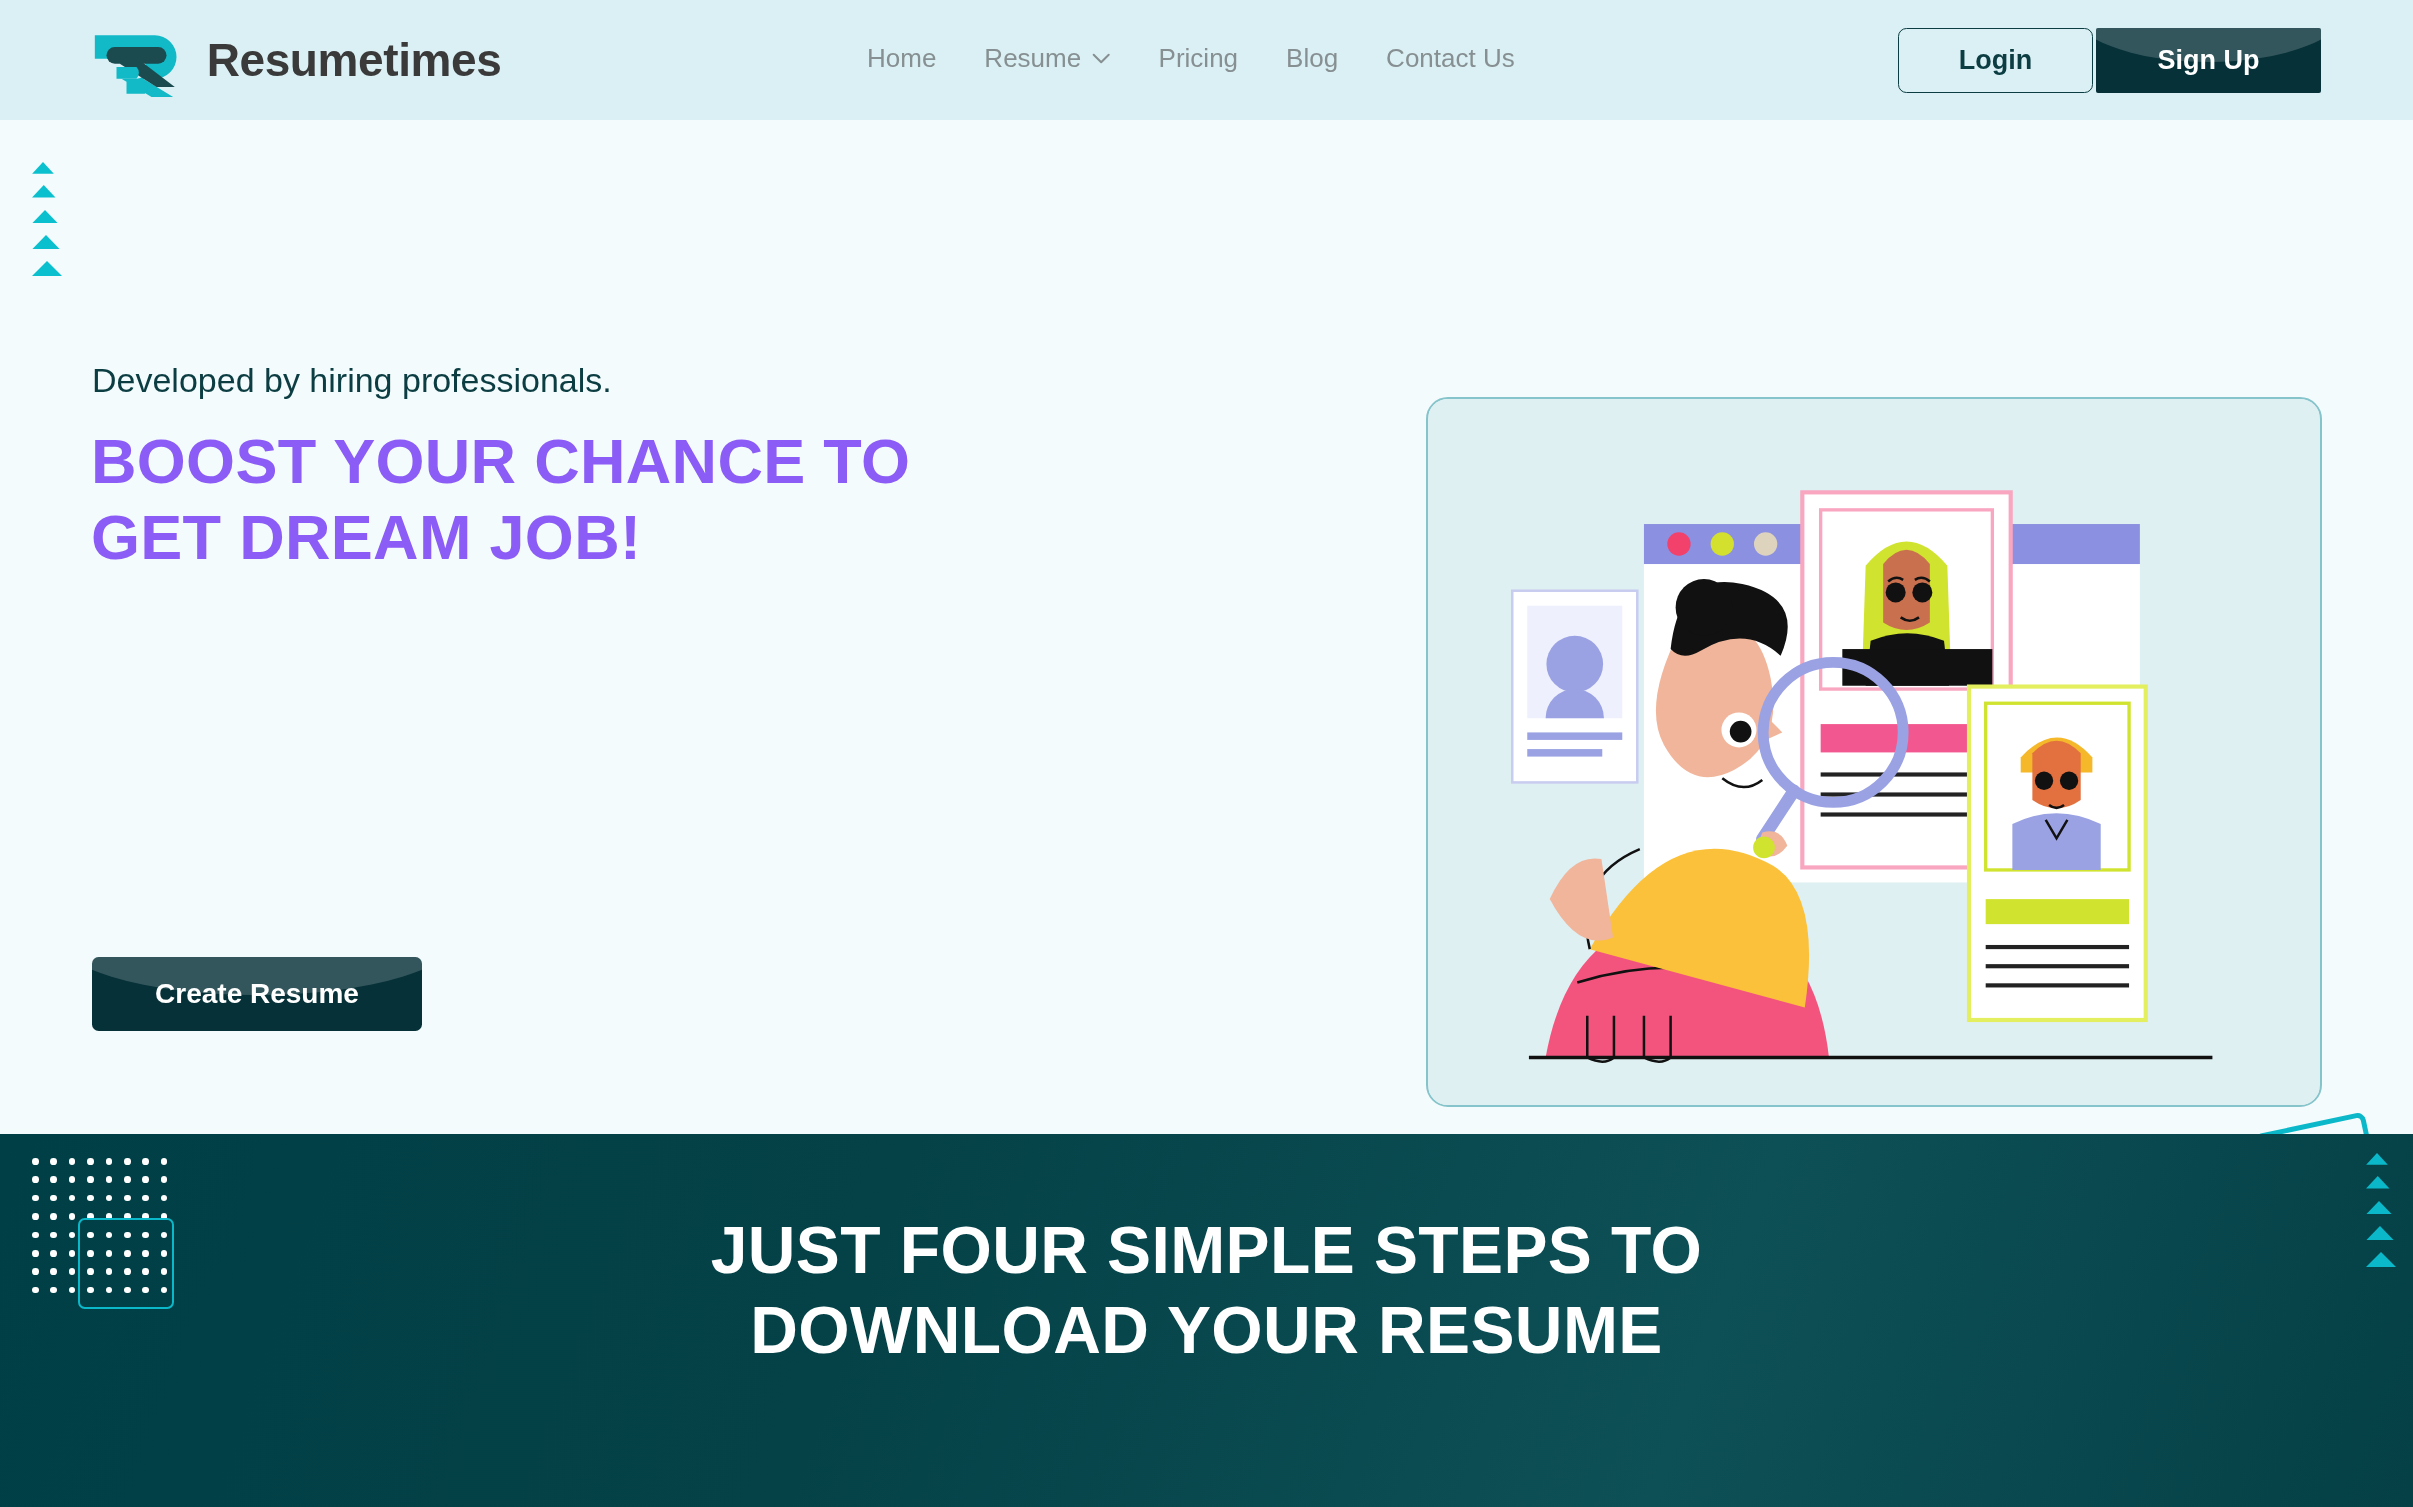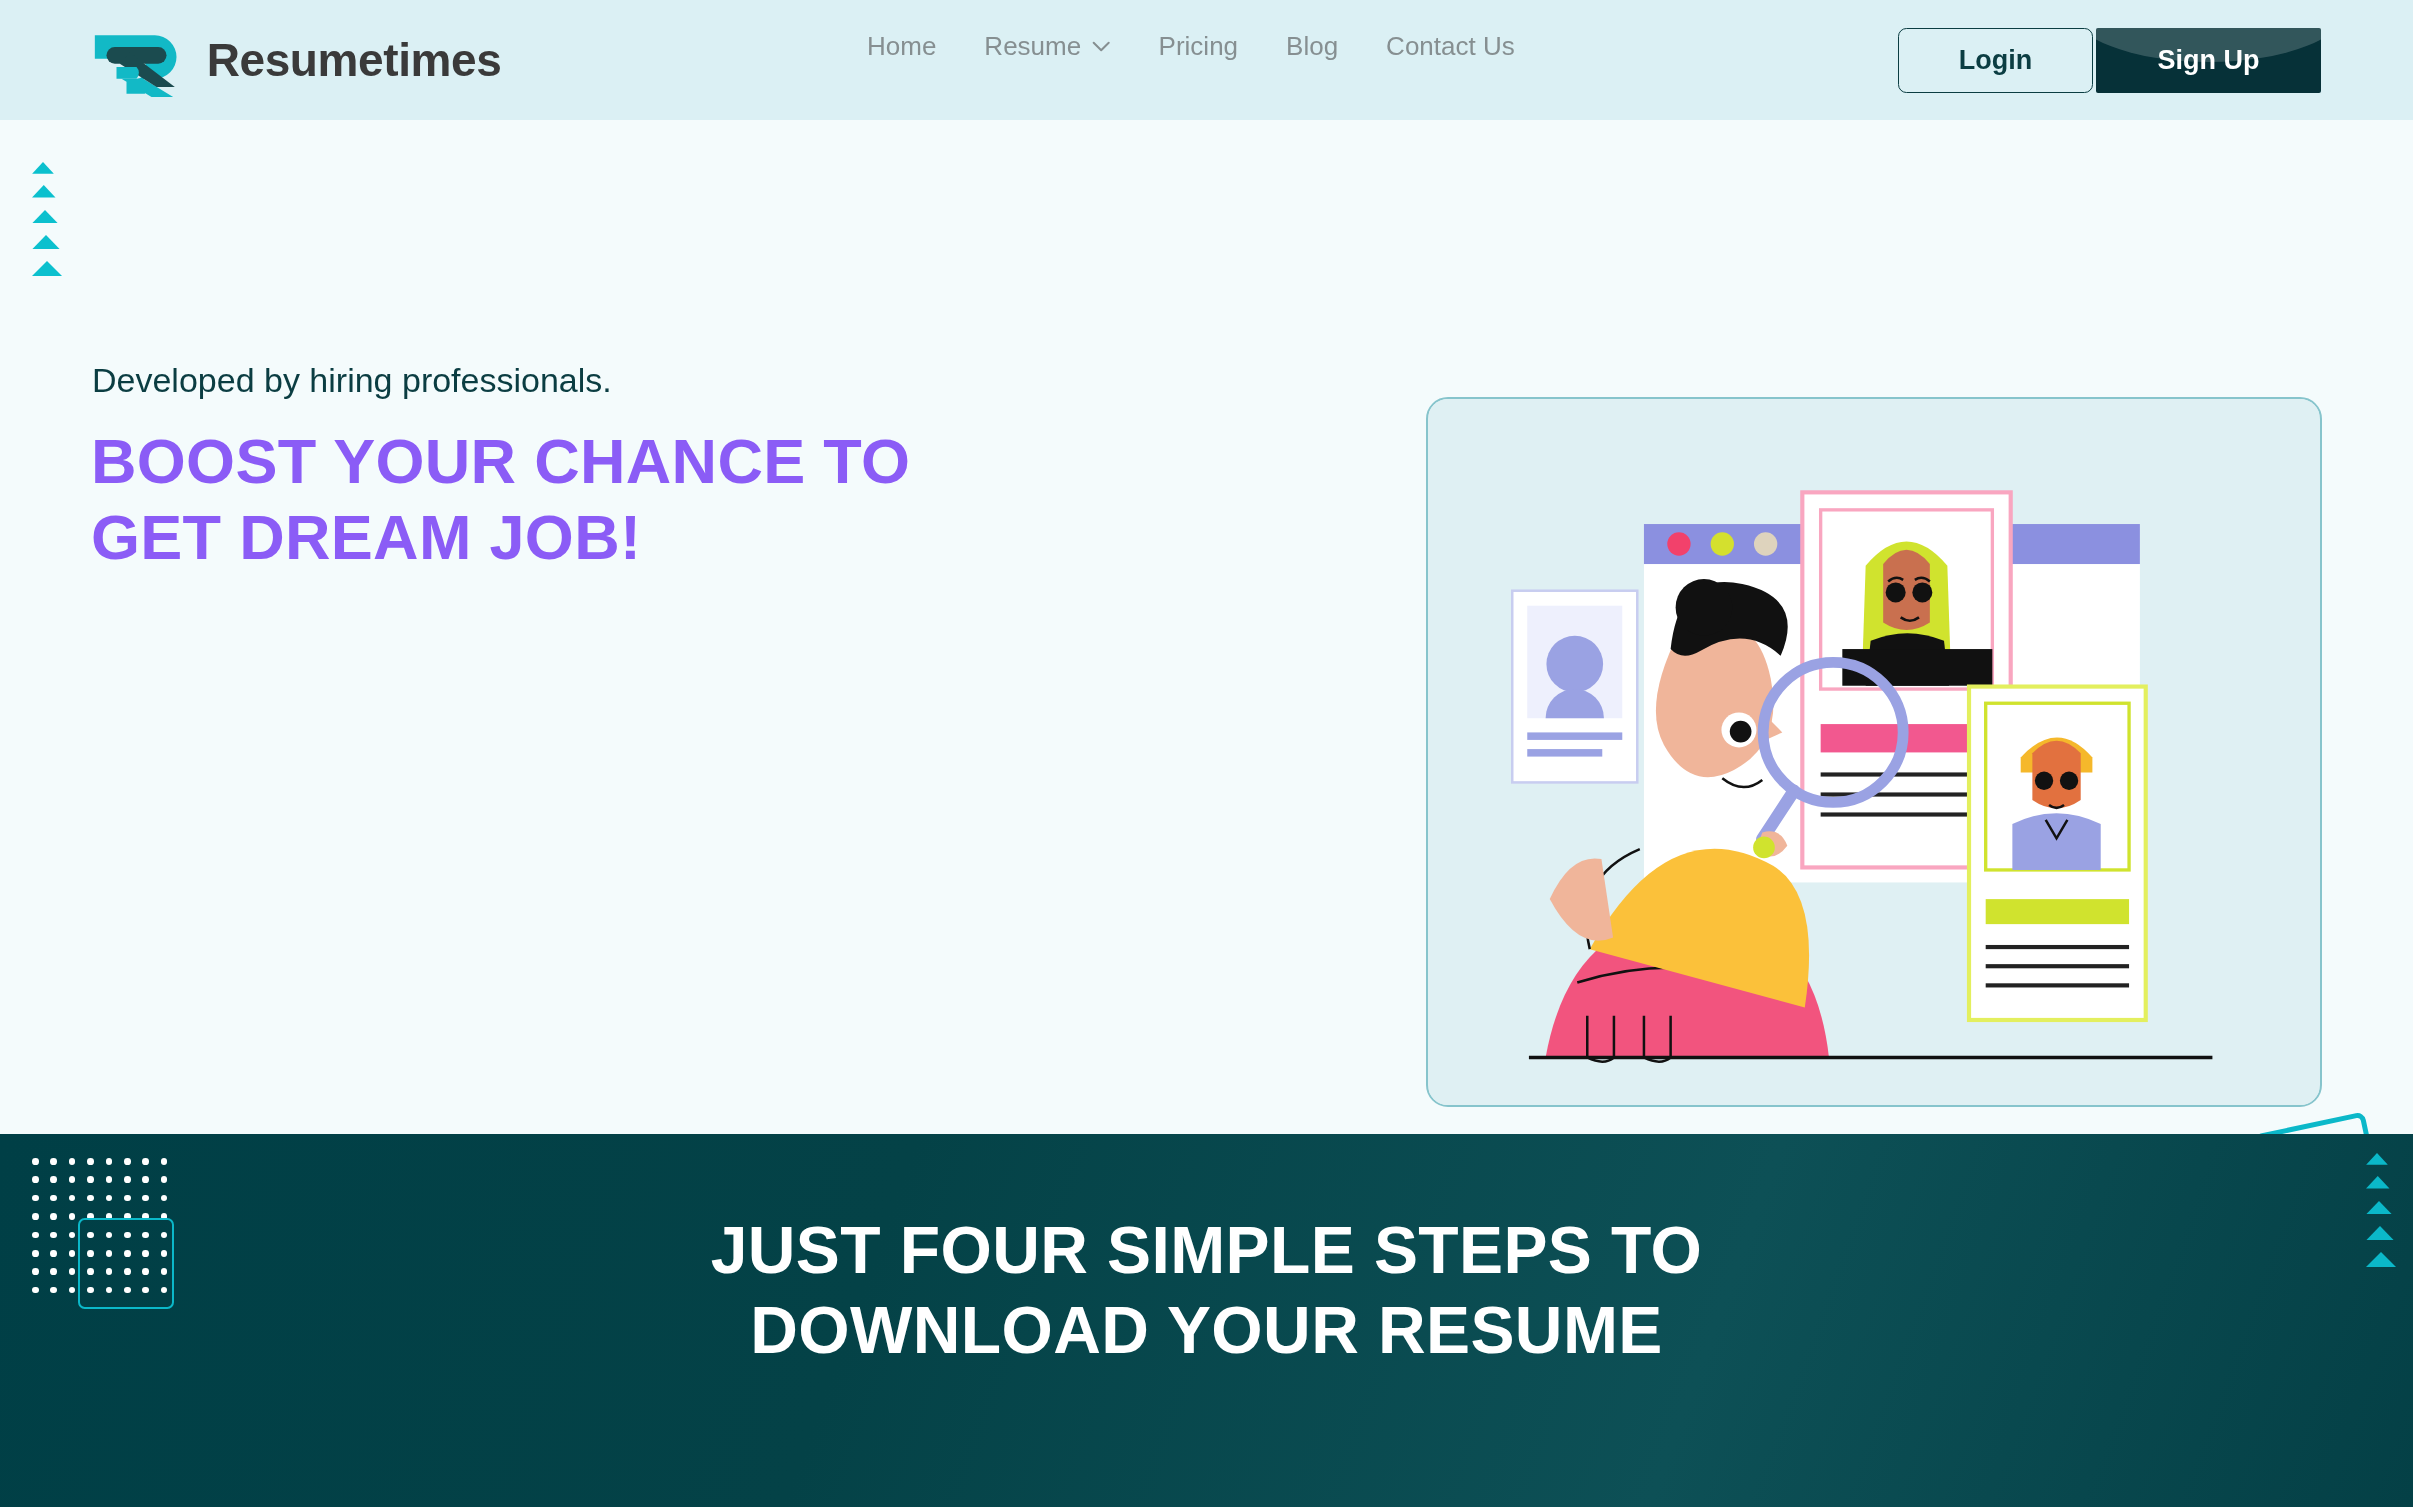--- a/index.html
+++ b/index.html
@@ -20,21 +20,21 @@
     position:absolute; left:88px; top:22px;
     display:flex; align-items:center; gap:11.7px;justify-content:flex-end;
   }
   .logo-mark { width:107px; height:75px; display:block; }
   .logo-text {
     font-size:46px; font-weight:700; color:#3a3a3a;
     letter-spacing:-0.4px; line-height:1; white-space:nowrap;
   }
 
   .nav {
-    position:absolute; left:843px; top:0; height:92px;
+    position:absolute; left:843px; top:12px; height:92px;
     display:flex; align-items:center; gap:0;
   }
   .nav-item {
     font-size:26px; color:#868f91; line-height:1;
     padding:0 24px; cursor:pointer; white-space:nowrap;
     display:flex; align-items:center; gap:11px;
   }
   .chev { width:18.4px; height:11px; display:block; }
 
   .auth {
@@ -202,20 +202,24 @@
   </div>
 
   <div class="hero-kicker">Developed by hiring professionals.</div>
 
   <h1 class="hero-title">
     <span>BOOST YOUR CHANCE TO</span><br>
     <span>GET DREAM JOB!</span>
   </h1>
 
 
+  <button class="btn-cta">
+    <i class="sheen"></i>
+    <span>Create Resume</span>
+  </button>
 
   <div class="illus-card">
     <svg viewBox="0 0 1068 847">
       <rect width="1068" height="847" fill="#dff0f3"></rect>
 
       <rect x="258" y="150" width="595" height="430" fill="#ffffff"></rect>
       <rect x="258" y="150" width="595" height="48" fill="#8b90e0"></rect>
       <circle cx="300" cy="174" r="14" fill="#f2416b"></circle>
       <circle cx="352" cy="174" r="14" fill="#d4e02e"></circle>
       <circle cx="404" cy="174" r="14" fill="#ded3bd"></circle>

